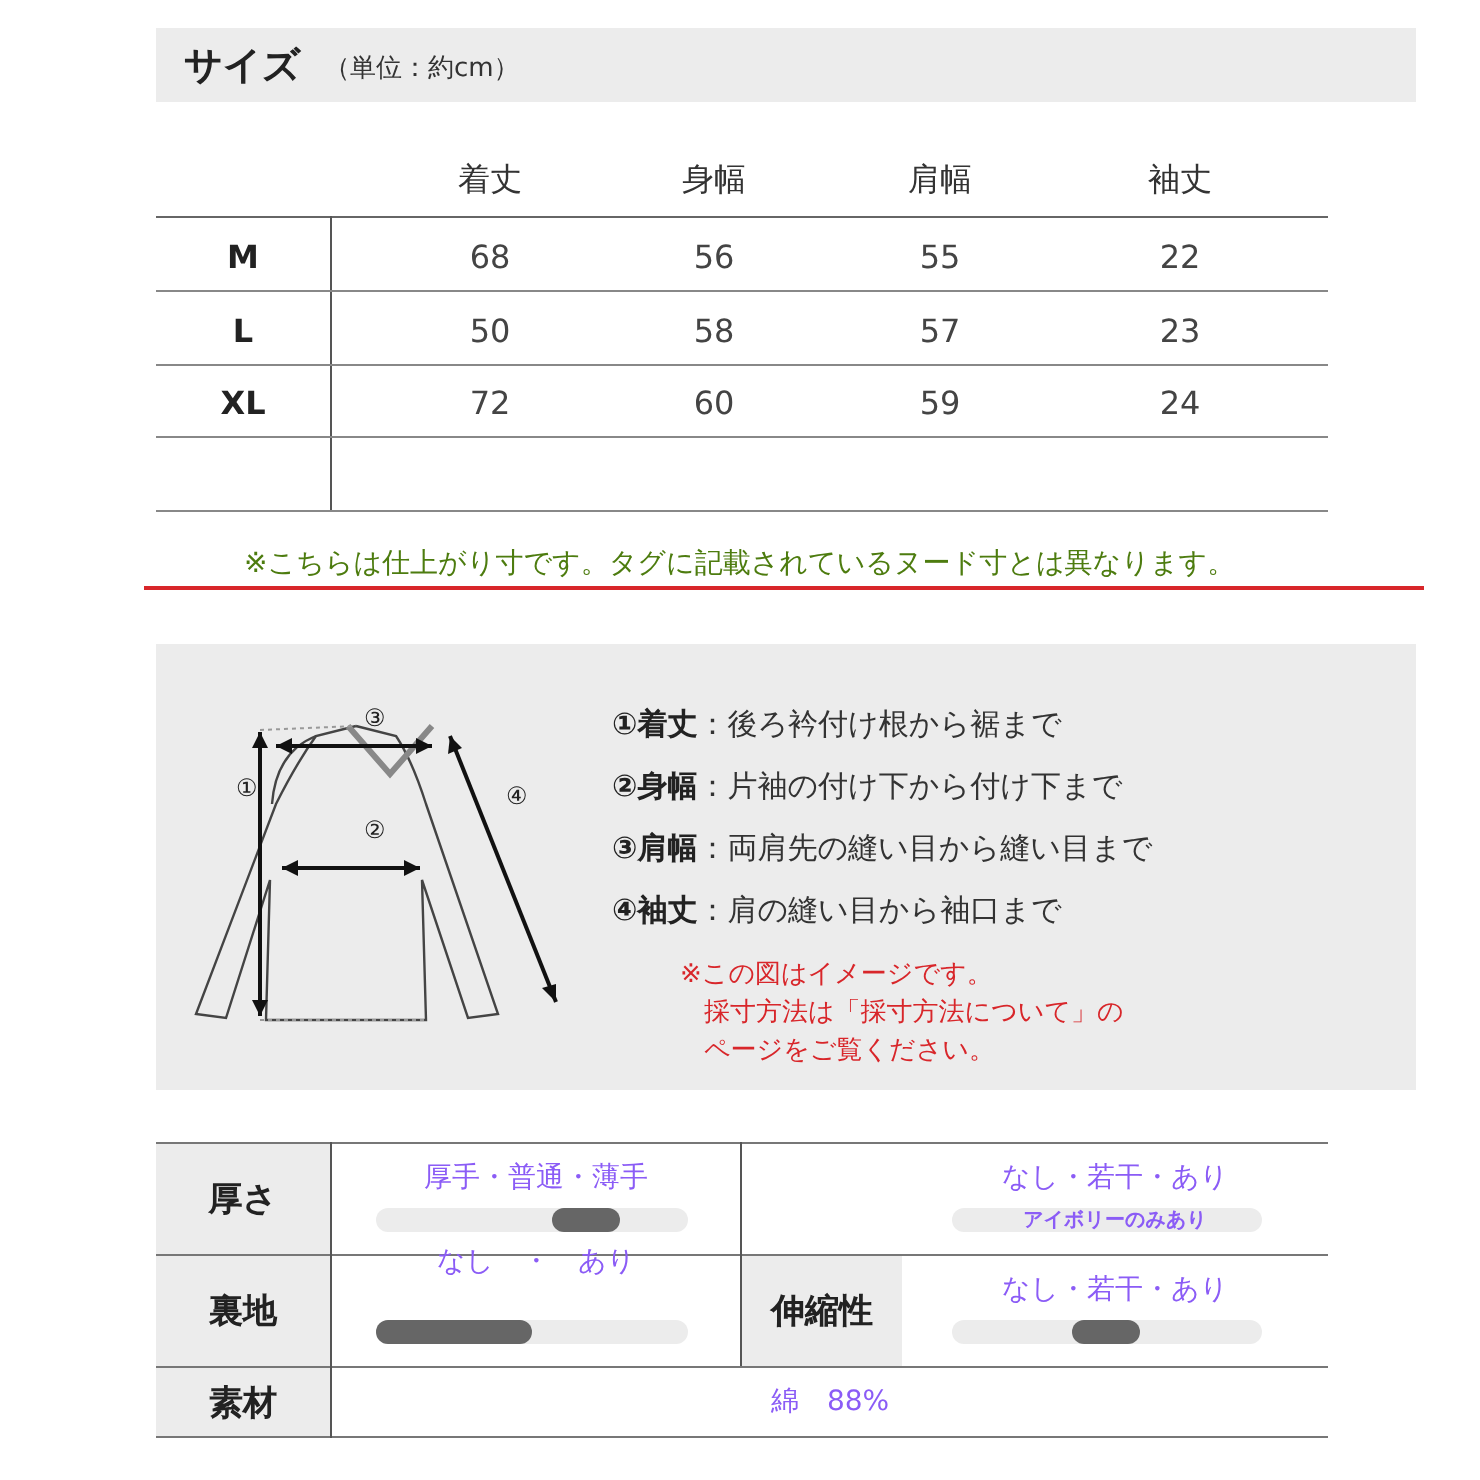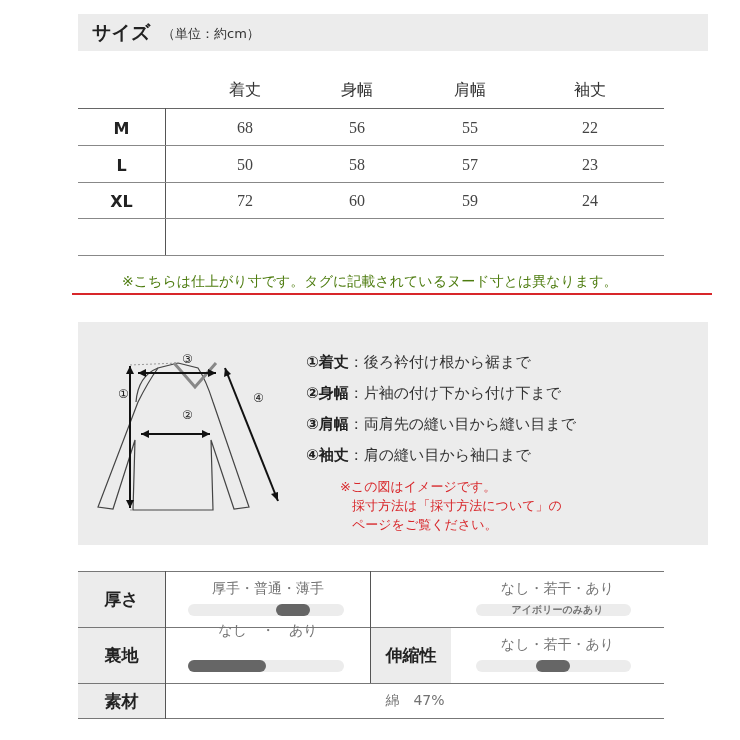--- a/index.html
+++ b/index.html
@@ -5,30 +5,30 @@
   html,body{margin:0;padding:0;background:#fff;}
   body{width:740px;height:740px;position:relative;overflow:hidden;font-family:"DejaVu Sans",sans-serif;color:#333;}
   .abs{position:absolute;padding-left:44px;}
   .hdr{left:78px;top:14px;width:586px;height:37px;background:#ececec;}
   .hdr .t{position:absolute;left:14px;top:6px;font-size:19px;font-weight:bold;color:#222;}
   .hdr .u{position:absolute;left:84px;top:11px;font-size:13px;color:#333;}
   .col{position:absolute;font-size:16px;text-align:center;width:100px;color:#333;}
   .hline{position:absolute;left:78px;width:586px;height:1px;background:#888;}
   .vline{position:absolute;left:165px;width:1px;background:#555;}
   .rl{position:absolute;left:78px;width:87px;text-align:center;font-size:16px;font-weight:bold;color:#222;}
-  .cell{position:absolute;width:100px;text-align:center;font-size:16px;color:#444;font-family:Liberation Serif, serif;}
+  .cell{position:absolute;width:100px;text-align:center;font-size:16px;color:#444;}
   .note{left:78px;top:273px;font-size:14px;color:#4d7c0f;width:586px;white-space:nowrap;}
   .noteline{left:72px;top:293px;width:596px;height:1.5px;background:#d8262a;}
   .diag{left:78px;top:322px;width:586px;height:223px;background:#ececec;}
   .leg{position:absolute;font-size:15px;color:#333;white-space:nowrap;}
   .leg b{color:#222;}
   .red{color:#d8262a;}
   .ft{position:absolute;left:78px;top:571px;width:586px;height:148px;}
   .lab{position:absolute;background:#ececec;font-size:17px;font-weight:bold;color:#222;display:flex;align-items:center;justify-content:center;}
-  .opt{position:absolute;text-align:center;font-size:14px;color:#737373;}
+  .opt{position:absolute;text-align:center;font-size:14px;color:#8b5cf6;}
   .bar{position:absolute;height:12px;border-radius:6px;background:#ececec;}
   .knob{position:absolute;height:12px;border-radius:6px;background:#666;top:0;}
 </style>
 </head>
 <body>
 
 <div class="abs hdr">
   <span class="t">サイズ</span>
   <span class="u">（単位：約cm）</span>
 </div>
@@ -135,14 +135,14 @@
       <div class="knob" style="left:0;width:78px;"></div>
     </div>
 
   <div class="lab" style="left:293px;top:57px;width:80px;height:55px;text-align:right;">伸縮性</div>
   <div class="opt" style="left:373px;top:65px;width:213px;">なし・若干・あり</div>
   <div class="bar" style="left:398px;top:89px;width:155px;">
       <div class="knob" style="left:60px;width:34px;"></div>
     </div>
 
   <div class="lab" style="left:0;top:113px;width:87px;height:34px;">素材</div>
-  <div class="opt" style="left:88px;top:121px;width:498px;white-space:pre;">綿　47%</div>
+  <div class="opt" style="left:88px;top:121px;width:498px;white-space:pre;">綿　88%</div>
 </div>
 
 </body></html>

